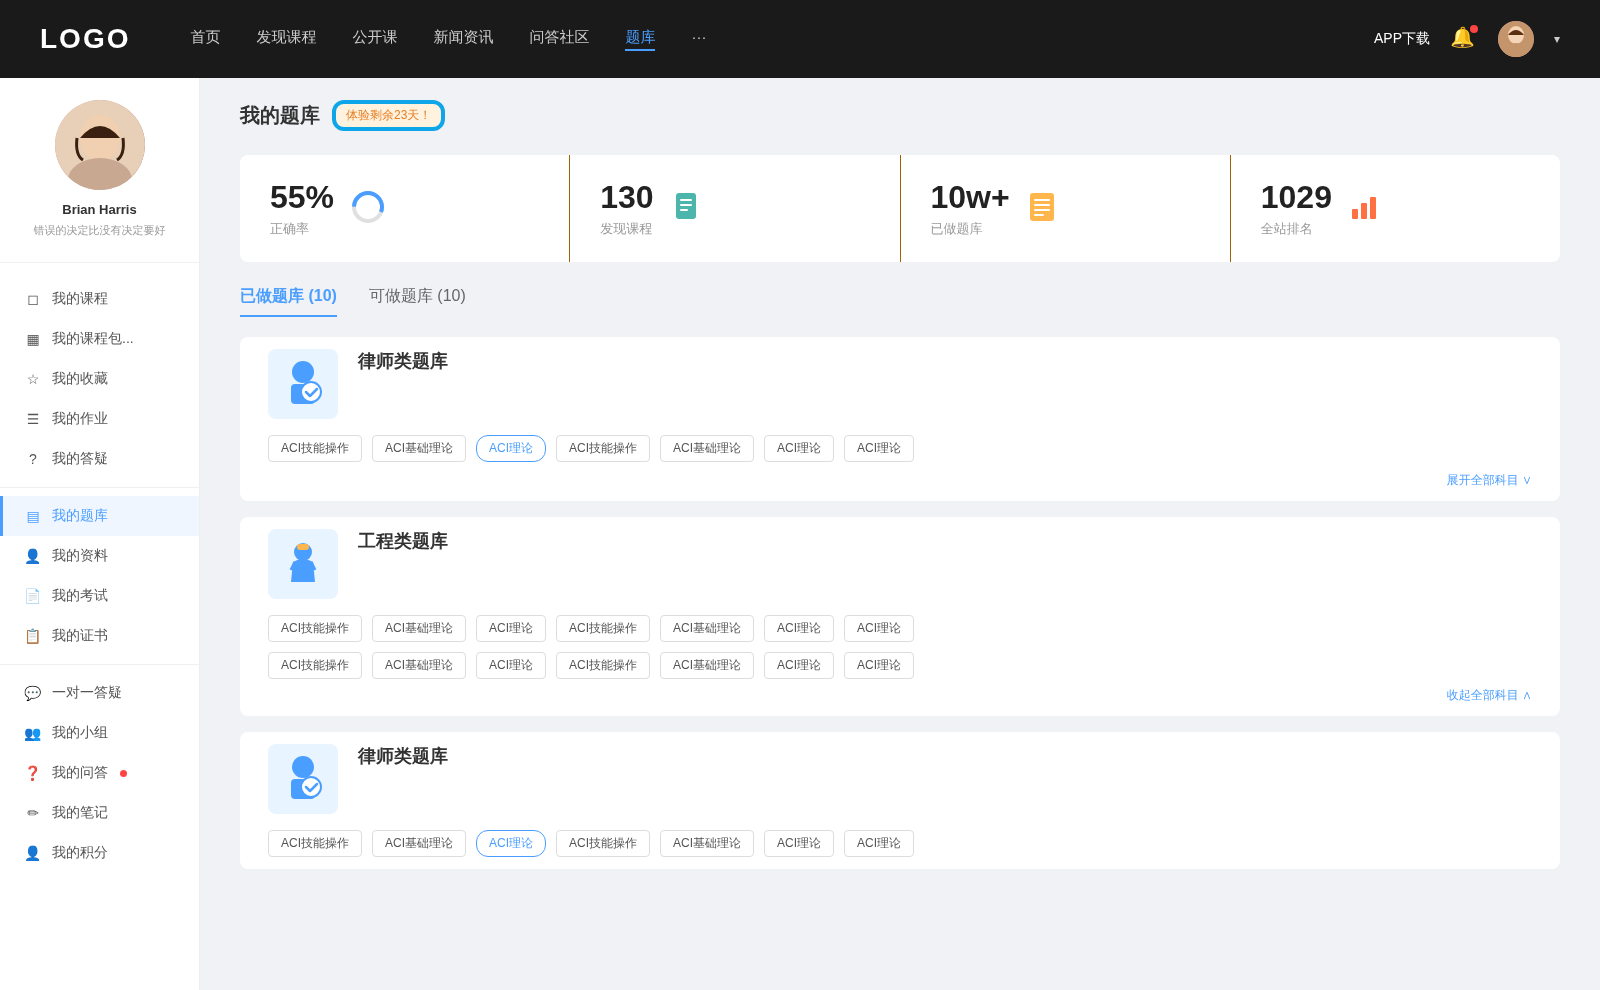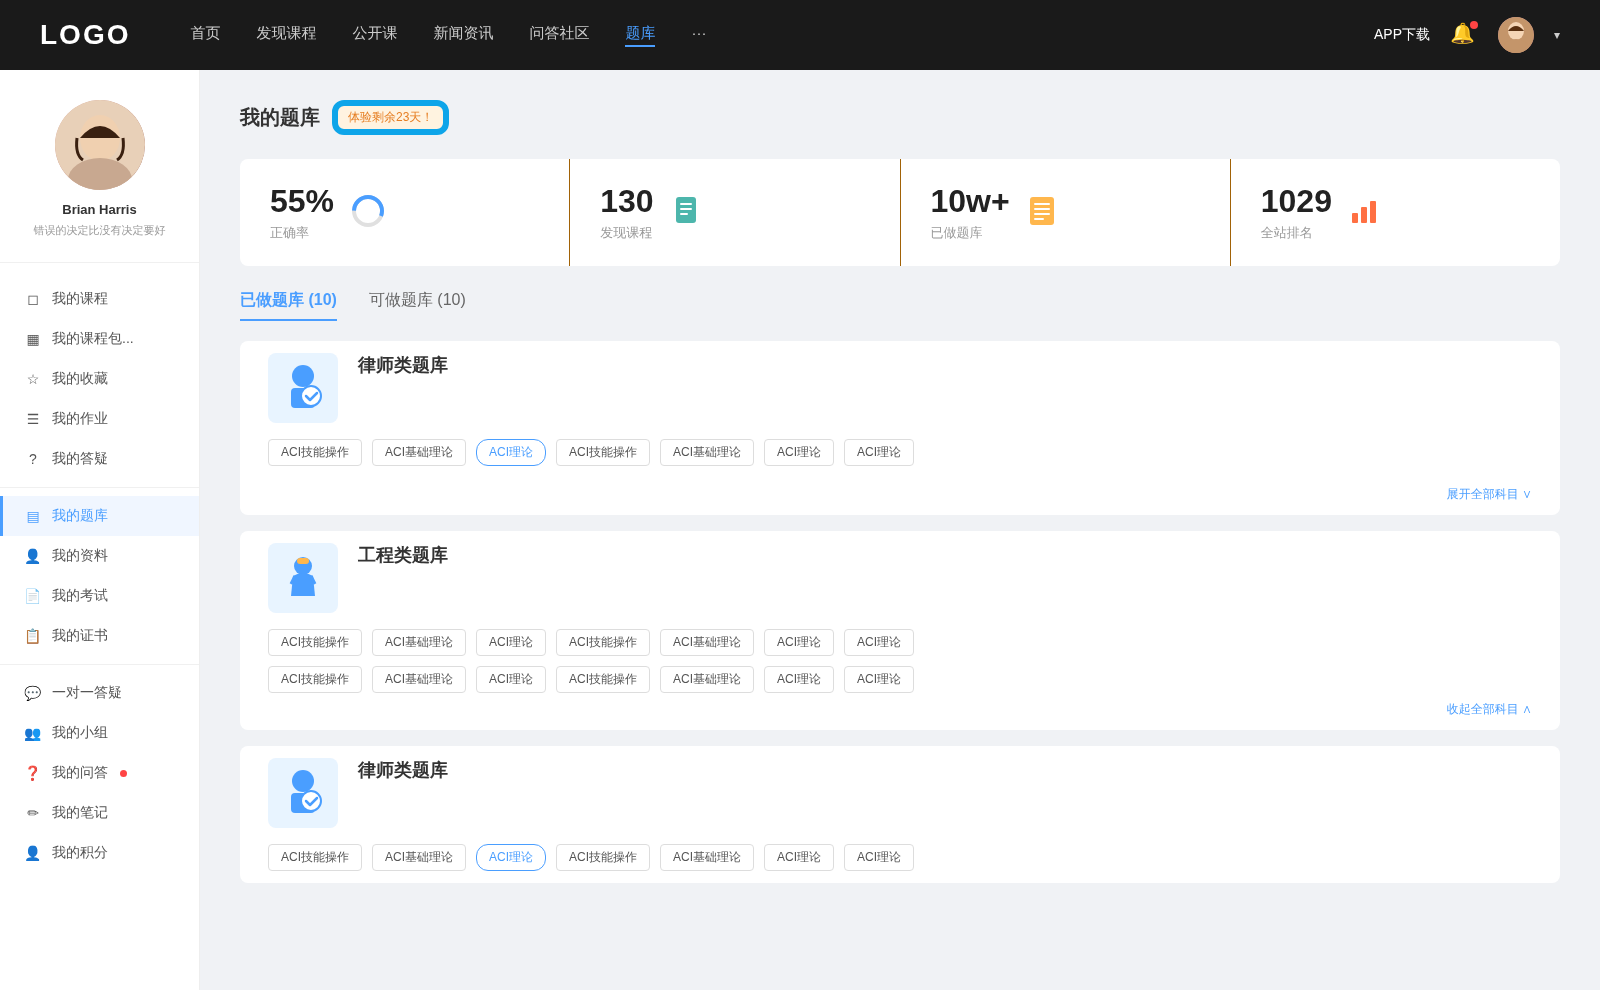--- a/index.html
+++ b/index.html
@@ -1,21 +1,21 @@
 <!DOCTYPE html>
 <html><head>
   <meta charset="utf-8">
   <style>
     * { box-sizing: border-box; margin: 0; padding: 0; }
     body { font-family: -apple-system, BlinkMacSystemFont, 'PingFang SC', 'Microsoft YaHei', sans-serif; background: #f0f2f5; min-height: 990px; }
 
     
     .navbar {
       background: #1a1a1a;
-      height: 70px;
+      height: 78px;
       display: flex;
       align-items: center;
       padding: 18px 40px;
       position: fixed;
       top: 0; left: 0; right: 0;
       z-index: 100;
     }
     .navbar-logo {
       color: #fff;
       font-size: 28px;
@@ -151,21 +151,21 @@
     
     .page-header {
       display: flex;
       align-items: center;
       gap: 12px;
       margin-bottom: 24px;
     }
     .page-title { font-size: 20px; font-weight: 600; color: #333; }
     .trial-badge {
       background: #fff3e0;
-      border: 6px solid #0ea5e9;
+      border: 4px solid #0ea5e9;
       color: #e67e22;
       font-size: 12px;
       padding: 3px 10px;
       border-radius: 12px;
     }
 
     
     .stats-row {
       display: flex;
       gap: 0;
@@ -243,21 +243,21 @@
     .tag.active-tag {
       border: 1px solid #4a9eff;
       color: #4a9eff;
       border-radius: 12px;
     }
     .expand-link {
       color: #4a9eff;
       font-size: 12px;
       cursor: pointer;
       text-align: right;
-      margin-top: 20px;
+      margin-top: 10px;
     }
     .collapse-link {
       color: #4a9eff;
       font-size: 12px;
       cursor: pointer;
       text-align: right;
       margin-top: 8px;
     }
 
     

